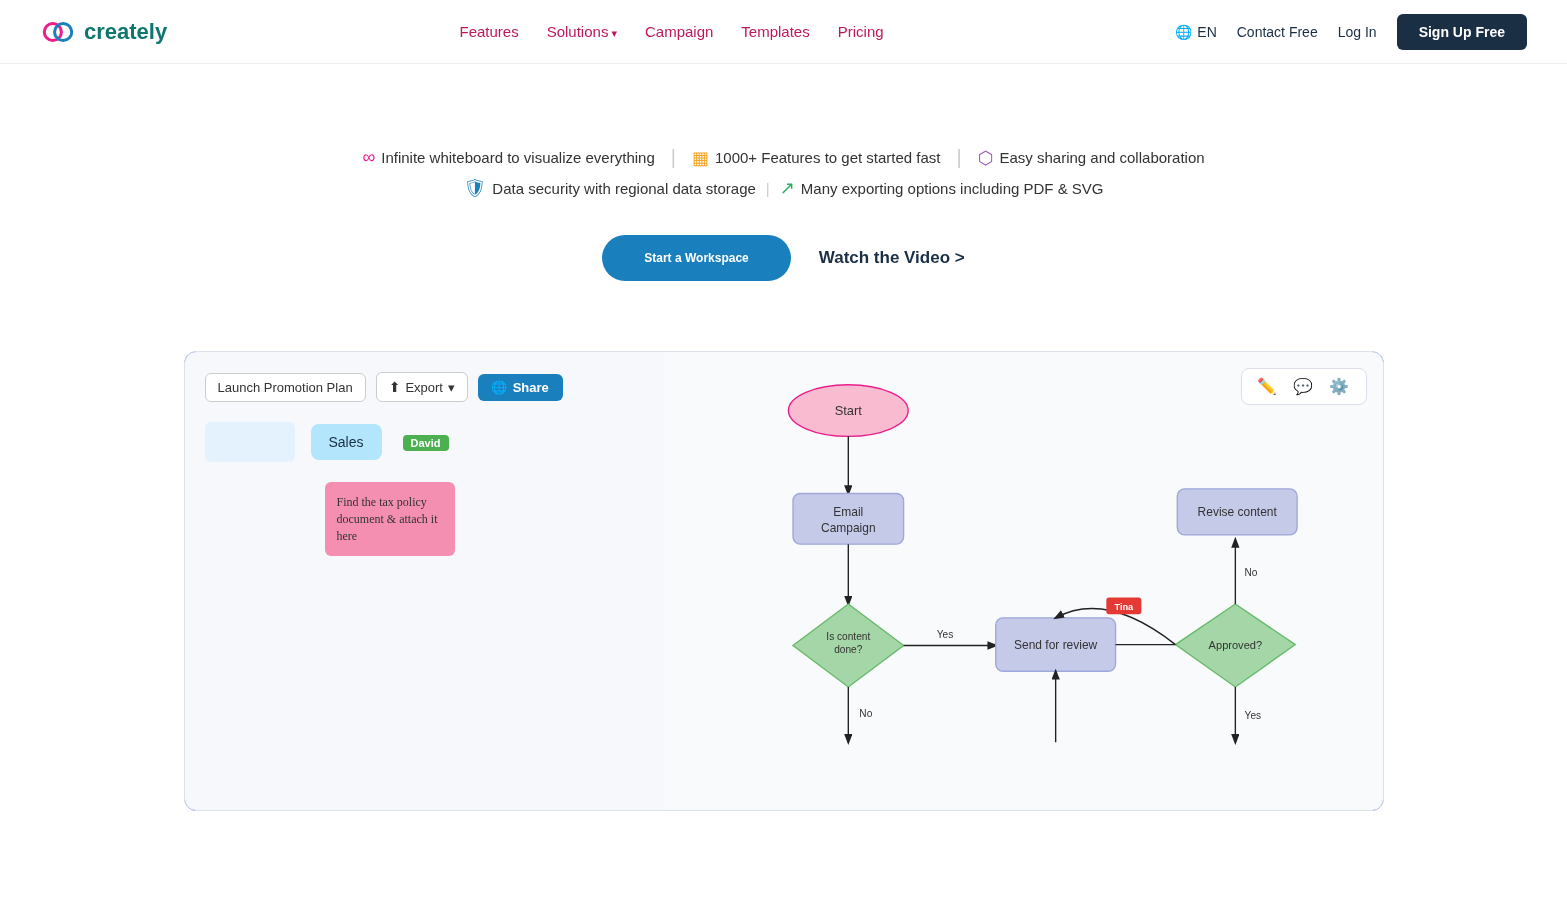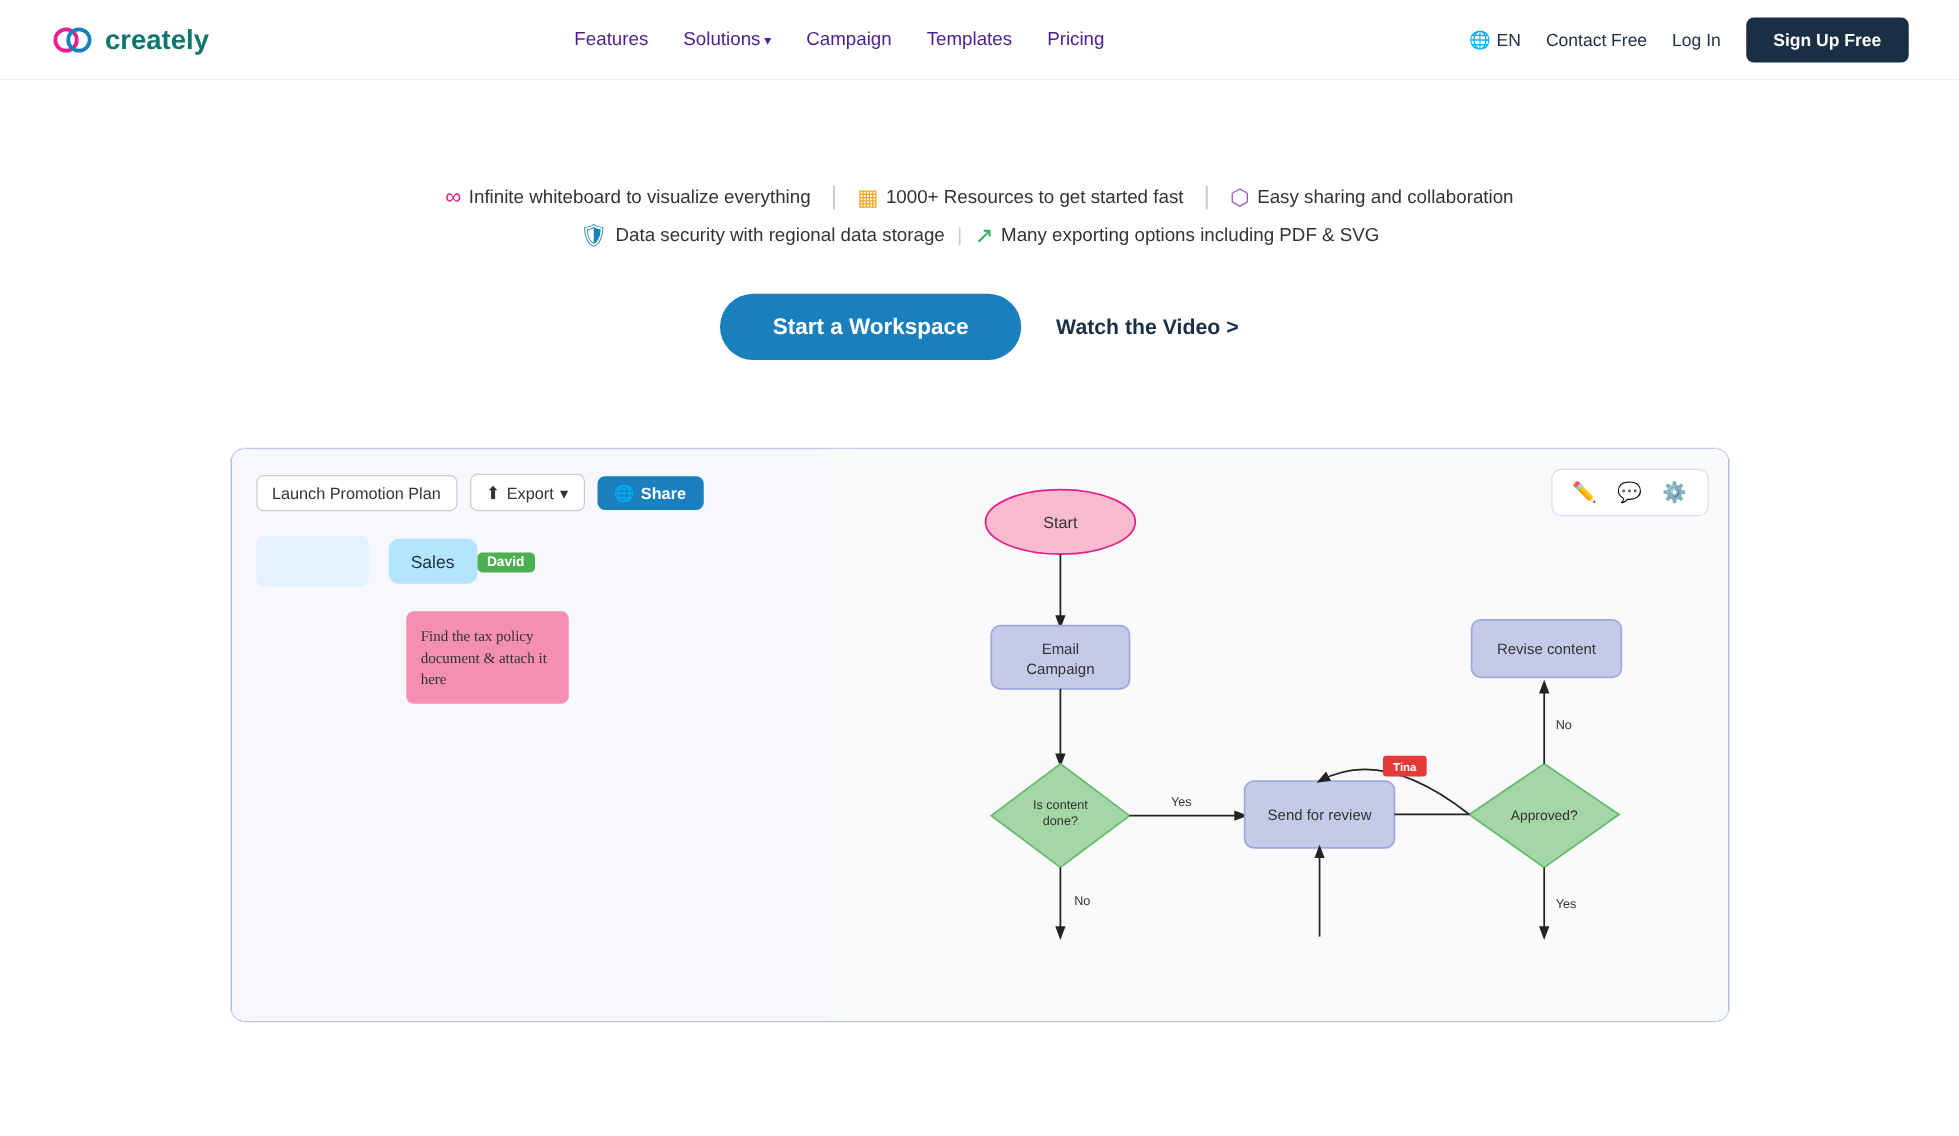--- a/index.html
+++ b/index.html
@@ -8,21 +8,21 @@
     
     nav {
       display: flex; align-items: center; justify-content: space-between;
       padding: 0 40px; height: 64px; border-bottom: 1px solid #eee; background: #fff;
       position: sticky; top: 0; z-index: 100;
     }
     .nav-logo { display: flex; align-items: center; gap: 8px; text-decoration: none; }
     .logo-icon { width: 36px; height: 24px; }
     .logo-text { font-size: 22px; font-weight: 700; color: #0f766e; }
     .nav-links { display: flex; align-items: center; gap: 28px; }
-    .nav-links a { text-decoration: none; color: #4c1d95; font-size: 15px; font-weight: 500; }
+    .nav-links a { text-decoration: none; color: #be185d; font-size: 15px; font-weight: 500; }
     .nav-links .has-arrow::after { content: ' ▾'; font-size: 11px; }
     .nav-right { display: flex; align-items: center; gap: 20px; }
     .nav-right a { text-decoration: none; color: #1a2e44; font-size: 14px; }
     .btn-signup {
       background: #1a2e44; color: #fff; border: none; border-radius: 6px;
       padding: 10px 22px; font-size: 14px; font-weight: 600; cursor: pointer;
     }
     .lang-btn { display: flex; align-items: center; gap: 4px; font-size: 14px; color: #1a2e44; }
 
     
@@ -33,21 +33,21 @@
     .hero-features .sep { color: #ccc; font-size: 20px; }
     .feat-icon { font-size: 18px; }
     .hero-features-row2 { display: flex; justify-content: center; align-items: center; gap: 10px; margin-top: 8px; font-size: 15px; color: #333; }
     .hero-features-row2 .feat { display: flex; align-items: center; gap: 6px; }
     .hero-features-row2 .sep { color: #ccc; }
 
     
     .cta-row { display: flex; justify-content: center; align-items: center; gap: 28px; margin-top: 36px; }
     .btn-start {
       background: #1a7fbd; color: #fff; border: none; border-radius: 40px;
-      padding: 16px 42px; font-size: 18px; font-weight: 700; cursor: pointer;
+      padding: 16px 42px; font-size: 12px; font-weight: 700; cursor: pointer;
     }
     .btn-watch { font-size: 17px; font-weight: 600; color: #1a2e44; text-decoration: none; }
 
     
     .demo-area {
       margin: 30px auto 0; max-width: 1200px; background: #1d4ed8;
       border: 1px solid #dde1ea; border-radius: 12px; overflow: hidden;
       position: relative; min-height: 460px;
     }
 
@@ -135,21 +135,21 @@
 <section class="hero">
 
   <div class="hero-features">
     <div class="feat">
       <span class="feat-icon" style="color:#e91e8c;">∞</span>
       <span>Infinite whiteboard to visualize everything</span>
     </div>
     <span class="sep">|</span>
     <div class="feat">
       <span class="feat-icon" style="color:#f5a623;">▦</span>
-      <span>1000+ Resources to get started fast</span>
+      <span>1000+ Features to get started fast</span>
     </div>
     <span class="sep">|</span>
     <div class="feat">
       <span class="feat-icon" style="color:#9b59b6;">⬡</span>
       <span>Easy sharing and collaboration</span>
     </div>
   </div>
 
   <div class="hero-features-row2">
     <div class="feat">
@@ -180,21 +180,21 @@
         <span>▾</span>
       </button>
       <button class="btn-share">
         <span>🌐</span>
         <span>Share</span>
       </button>
     </div>
 
     <div style="display:flex; gap:16px; margin-top:16px;">
       <div style="width:90px; height:40px; background:#e3f2fd; border-radius:6px;"></div>
-      <div style="display:flex;align-items:center;gap:0;">
+      <div style="display:flex;align-items:center;gap:21px;">
         <div class="task-card-blue" style="padding:10px 18px; border-radius:8px; font-size:14px; font-weight:500;">
           <span>Sales</span>
         </div>
         <div>
           <span class="tag-david">David</span>
         </div>
       </div>
     </div>
 
     <div class="sticky-note" style="margin-left:120px; margin-top:20px;">

